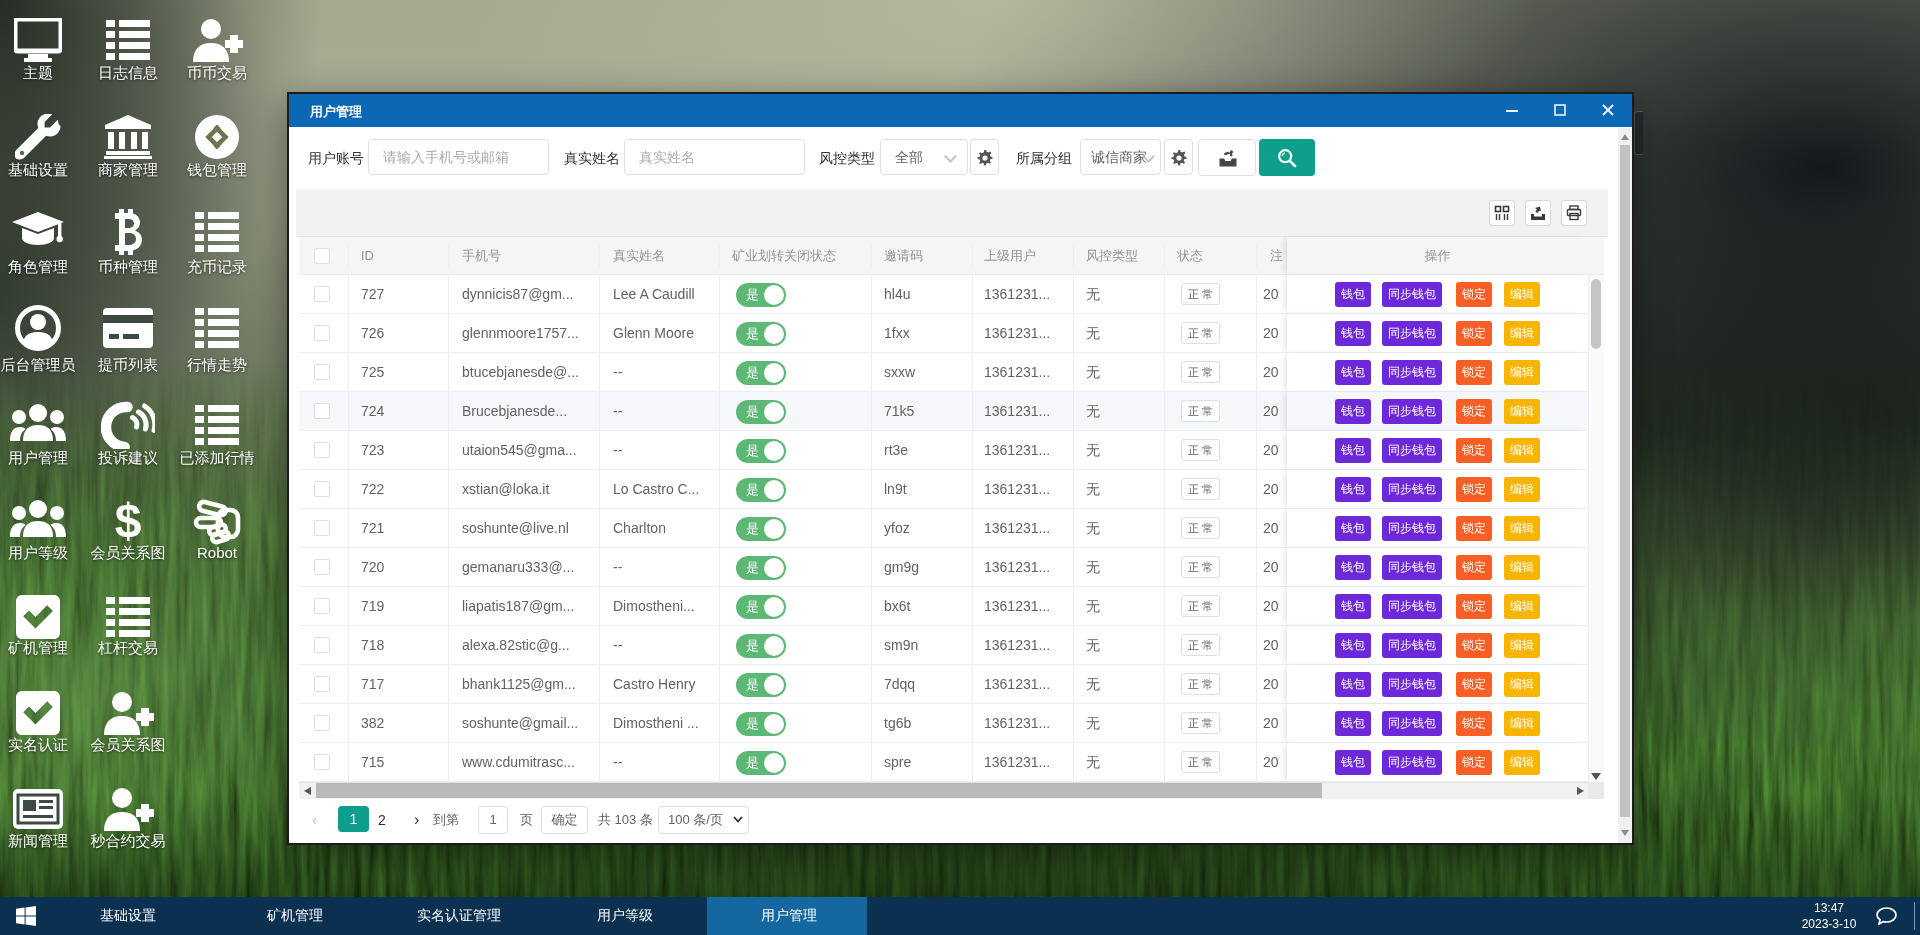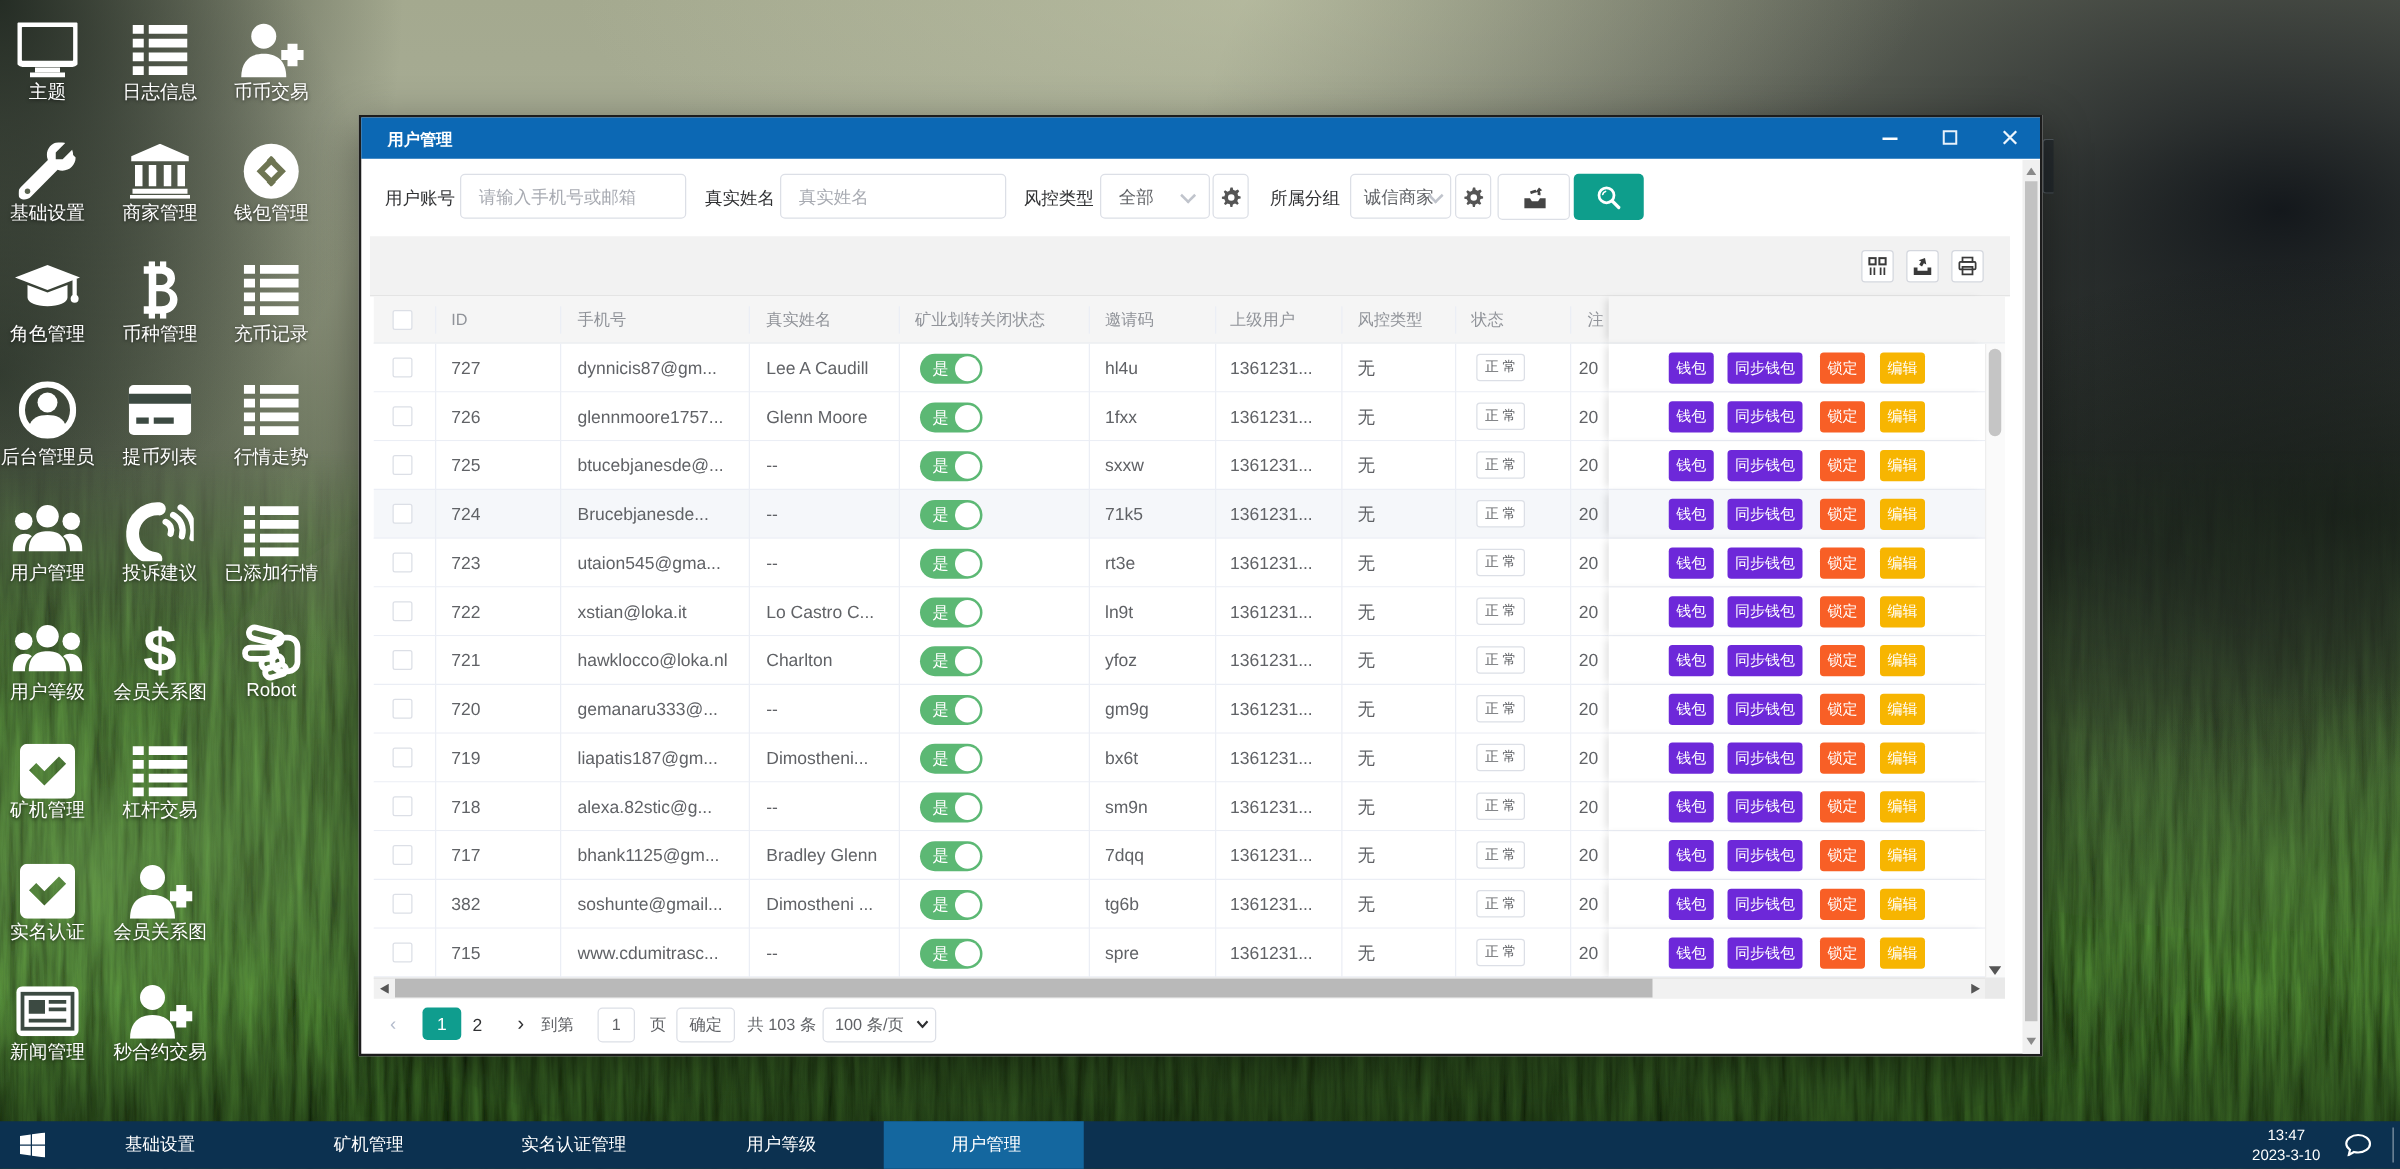--- a/index.html
+++ b/index.html
@@ -500,21 +500,21 @@
         <span class="knob"></span>
       </div>
 <div class="cell" style="left:598px;top:369px;width:80px">ln9t</div>
 <div class="cell" style="left:698px;top:369px;width:85px">1361231...</div>
 <div class="cell" style="left:800px;top:369px;width:60px">无</div>
 <div class="badge" style="left:895px;top:377px">正常</div>
 <div class="cell" style="left:977px;top:369px;width:24px">20</div>
 <div class="abs" style="left:13px;top:408px;width:1305px;height:39px;background:#fff;border-bottom:1px solid #ebeef5"></div>
 <div class="cb" style="left:28px;top:419px"></div>
 <div class="cell" style="left:75px;top:408px;width:80px">721</div>
-<div class="cell" style="left:176px;top:408px;width:130px">hawklocco@loka.nl</div>
+<div class="cell" style="left:176px;top:408px;width:130px">soshunte@live.nl</div>
 <div class="cell" style="left:327px;top:408px;width:100px">Charlton</div>
 <div class="toggle" style="left:450px;top:416px">
         <span class="txt">是</span>
         <span class="knob"></span>
       </div>
 <div class="cell" style="left:598px;top:408px;width:80px">yfoz</div>
 <div class="cell" style="left:698px;top:408px;width:85px">1361231...</div>
 <div class="cell" style="left:800px;top:408px;width:60px">无</div>
 <div class="badge" style="left:895px;top:416px">正常</div>
 <div class="cell" style="left:977px;top:408px;width:24px">20</div>
@@ -557,21 +557,21 @@
       </div>
 <div class="cell" style="left:598px;top:525px;width:80px">sm9n</div>
 <div class="cell" style="left:698px;top:525px;width:85px">1361231...</div>
 <div class="cell" style="left:800px;top:525px;width:60px">无</div>
 <div class="badge" style="left:895px;top:533px">正常</div>
 <div class="cell" style="left:977px;top:525px;width:24px">20</div>
 <div class="abs" style="left:13px;top:564px;width:1305px;height:39px;background:#fff;border-bottom:1px solid #ebeef5"></div>
 <div class="cb" style="left:28px;top:575px"></div>
 <div class="cell" style="left:75px;top:564px;width:80px">717</div>
 <div class="cell" style="left:176px;top:564px;width:130px">bhank1125@gm...</div>
-<div class="cell" style="left:327px;top:564px;width:100px">Bradley Glenn</div>
+<div class="cell" style="left:327px;top:564px;width:100px">Castro Henry</div>
 <div class="toggle" style="left:450px;top:572px">
         <span class="txt">是</span>
         <span class="knob"></span>
       </div>
 <div class="cell" style="left:598px;top:564px;width:80px">7dqq</div>
 <div class="cell" style="left:698px;top:564px;width:85px">1361231...</div>
 <div class="cell" style="left:800px;top:564px;width:60px">无</div>
 <div class="badge" style="left:895px;top:572px">正常</div>
 <div class="cell" style="left:977px;top:564px;width:24px">20</div>
 <div class="abs" style="left:13px;top:603px;width:1305px;height:39px;background:#fff;border-bottom:1px solid #ebeef5"></div>
@@ -605,20 +605,21 @@
 <div class="vline" style="left:62px;top:174px;width:1px;height:507px;background:#ebeef5"></div>
 <div class="vline" style="left:162px;top:174px;width:1px;height:507px;background:#ebeef5"></div>
 <div class="vline" style="left:313px;top:174px;width:1px;height:507px;background:#ebeef5"></div>
 <div class="vline" style="left:433px;top:174px;width:1px;height:507px;background:#ebeef5"></div>
 <div class="vline" style="left:585px;top:174px;width:1px;height:507px;background:#ebeef5"></div>
 <div class="vline" style="left:686px;top:174px;width:1px;height:507px;background:#ebeef5"></div>
 <div class="vline" style="left:787px;top:174px;width:1px;height:507px;background:#ebeef5"></div>
 <div class="vline" style="left:878px;top:174px;width:1px;height:507px;background:#ebeef5"></div>
 <div class="vline" style="left:970px;top:174px;width:1px;height:507px;background:#ebeef5"></div>
 <div class="abs" style="left:1001px;top:136px;width:301px;height:38px;background:#f5f5f5;border-bottom:1px solid #e8ebf0;box-shadow:-4px 0 6px -2px rgba(0,0,0,.12)"></div>
+<div class="hcell" style="left:1001px;top:136px;width:301px;text-align:center">操作</div>
 <div class="abs" style="left:1001px;top:174px;width:301px;height:39px;background:#fff;border-bottom:1px solid #ebeef5;box-shadow:-4px 0 6px -2px rgba(0,0,0,.12)"></div>
 <div class="abtn teal" style="left:1049px;top:181px;width:36px">钱包</div>
 <div class="abtn teal" style="left:1096px;top:181px;width:60px">同步钱包</div>
 <div class="abtn red" style="left:1170px;top:181px;width:36px">锁定</div>
 <div class="abtn amber" style="left:1218px;top:181px;width:36px">编辑</div>
 <div class="abs" style="left:1001px;top:213px;width:301px;height:39px;background:#fff;border-bottom:1px solid #ebeef5;box-shadow:-4px 0 6px -2px rgba(0,0,0,.12)"></div>
 <div class="abtn teal" style="left:1049px;top:220px;width:36px">钱包</div>
 <div class="abtn teal" style="left:1096px;top:220px;width:60px">同步钱包</div>
 <div class="abtn red" style="left:1170px;top:220px;width:36px">锁定</div>
 <div class="abtn amber" style="left:1218px;top:220px;width:36px">编辑</div>

